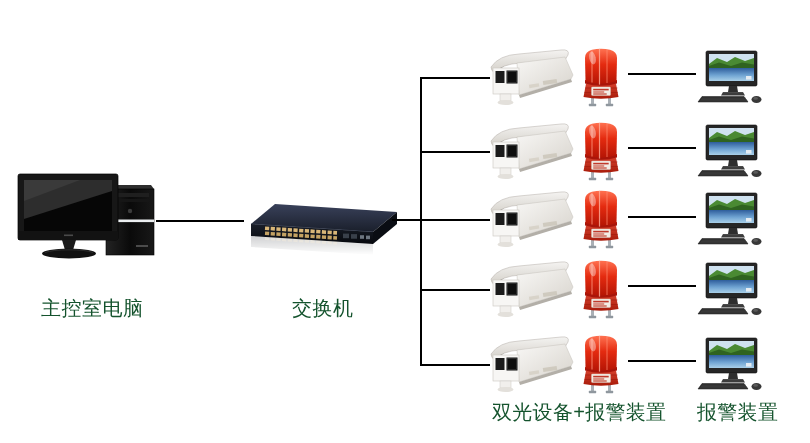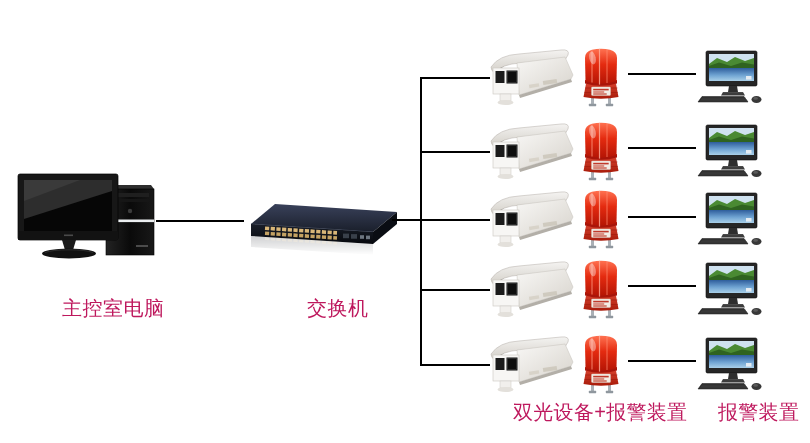--- a/index.html
+++ b/index.html
@@ -4,21 +4,21 @@
 <style>
   html,body{margin:0;padding:0;background:#fff;}
   .canvas{
     position:relative;width:810px;height:443px;background:#ffffff;overflow:hidden;
     font-family:"Liberation Sans","DejaVu Sans",sans-serif;color:#111;
   }
   .line{position:absolute;background:#000;}
   .line.h{height:1.5px;}
   .line.v{width:1.5px;}
   .dev{position:absolute;display:block;}
-  .label{position:absolute;font-size:20px;letter-spacing:.5px;color:#be185d;white-space:nowrap;margin-left:21px;}
+  .label{position:absolute;font-size:20px;letter-spacing:.5px;color:#14532d;white-space:nowrap;}
   .label.small{font-size:20px;letter-spacing:.3px;}
 </style>
 </head>
 <body>
 
 <div class="canvas">
 
   <svg width="0" height="0" style="position:absolute" aria-hidden="true">
     <defs>
       <linearGradient id="gSwTop" x1="0" y1="0" x2="0" y2="1">
@@ -149,21 +149,21 @@
       <rect x="92" y="36.6" width="6" height="4.6" fill="#39404a"></rect>
       <rect x="100" y="37.1" width="6" height="4.6" fill="#39404a"></rect>
       <rect x="109" y="38.2" width="4" height="3.6" fill="#6d7680"></rect>
       <rect x="115" y="38.6" width="4" height="3.6" fill="#6d7680"></rect>
     </g>
     <g opacity="0.25">
       <polygon points="0,39 122,47 122,58 0,50" fill="url(#gRefl)"></polygon>
       <path d="M14,41.5 L86,46.2" stroke="#d8b678" stroke-width="3" stroke-dasharray="4.2 1.5" opacity="0.5" fill="none"></path>
     </g>
   </svg>
-  <div class="label" style="left:286px;top:295px">交换机</div>
+  <div class="label" style="left:292px;top:295px">交换机</div>
 
   <div class="line h" style="left:156px;top:220px;width:88px"></div>
   <div class="line h" style="left:392px;top:219px;width:98px"></div>
   <div class="line v" style="left:420px;top:77px;height:289px"></div>
   <div class="line h" style="left:421px;top:77px;width:69px"></div>
   <div class="line h" style="left:421px;top:151px;width:69px"></div>
   <div class="line h" style="left:421px;top:289px;width:69px"></div>
   <div class="line h" style="left:421px;top:364px;width:69px"></div>
 
   <svg class="dev" style="left:487px;top:48px;width:92px;height:58px" viewBox="0 0 92 58">

